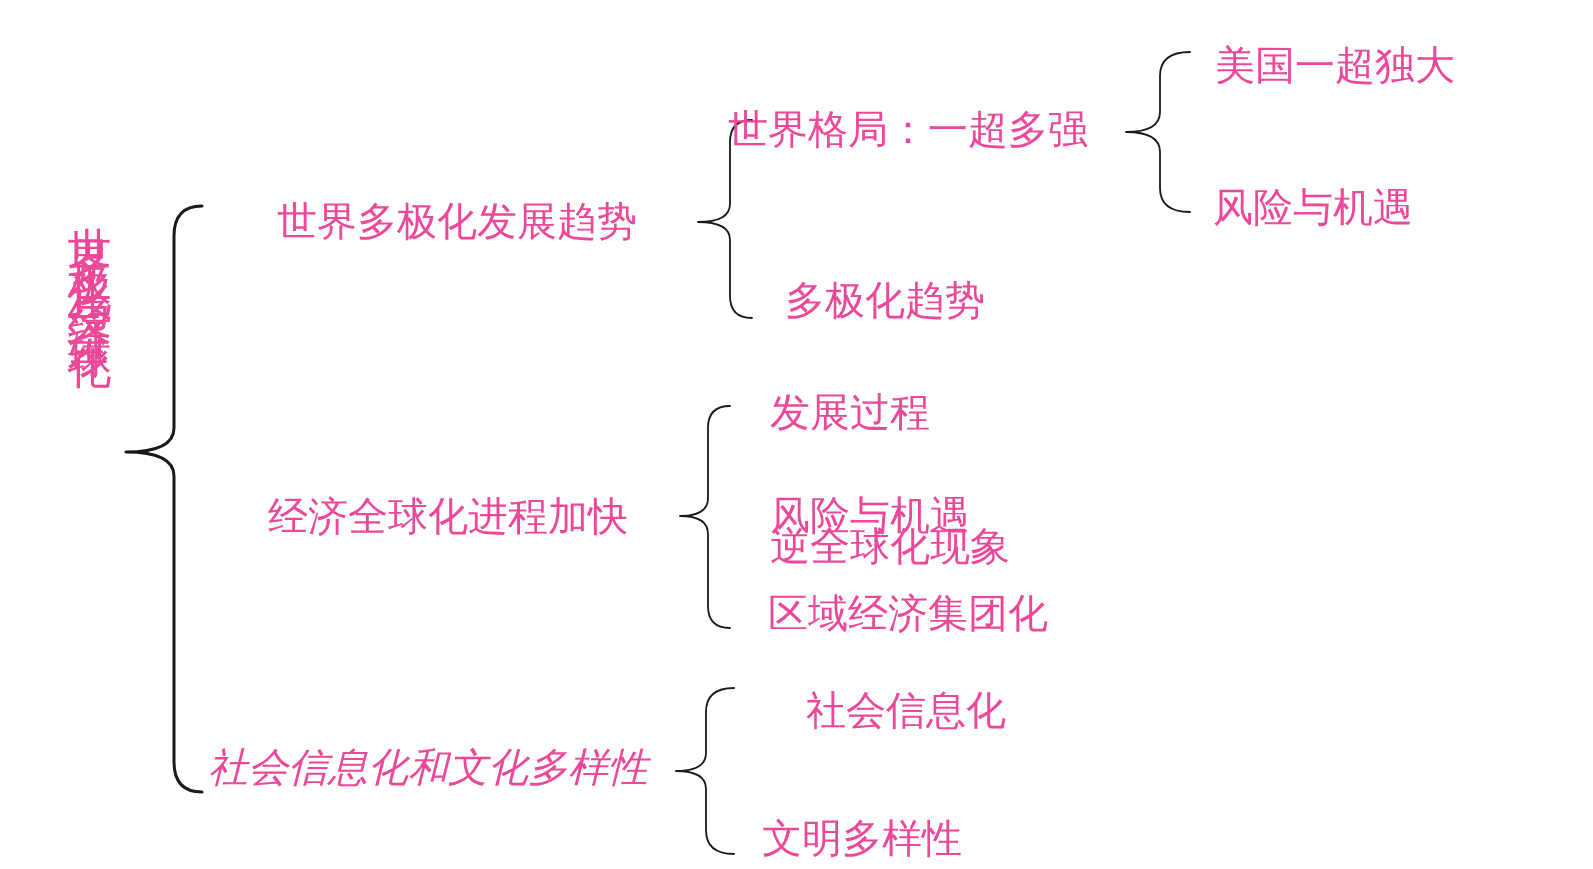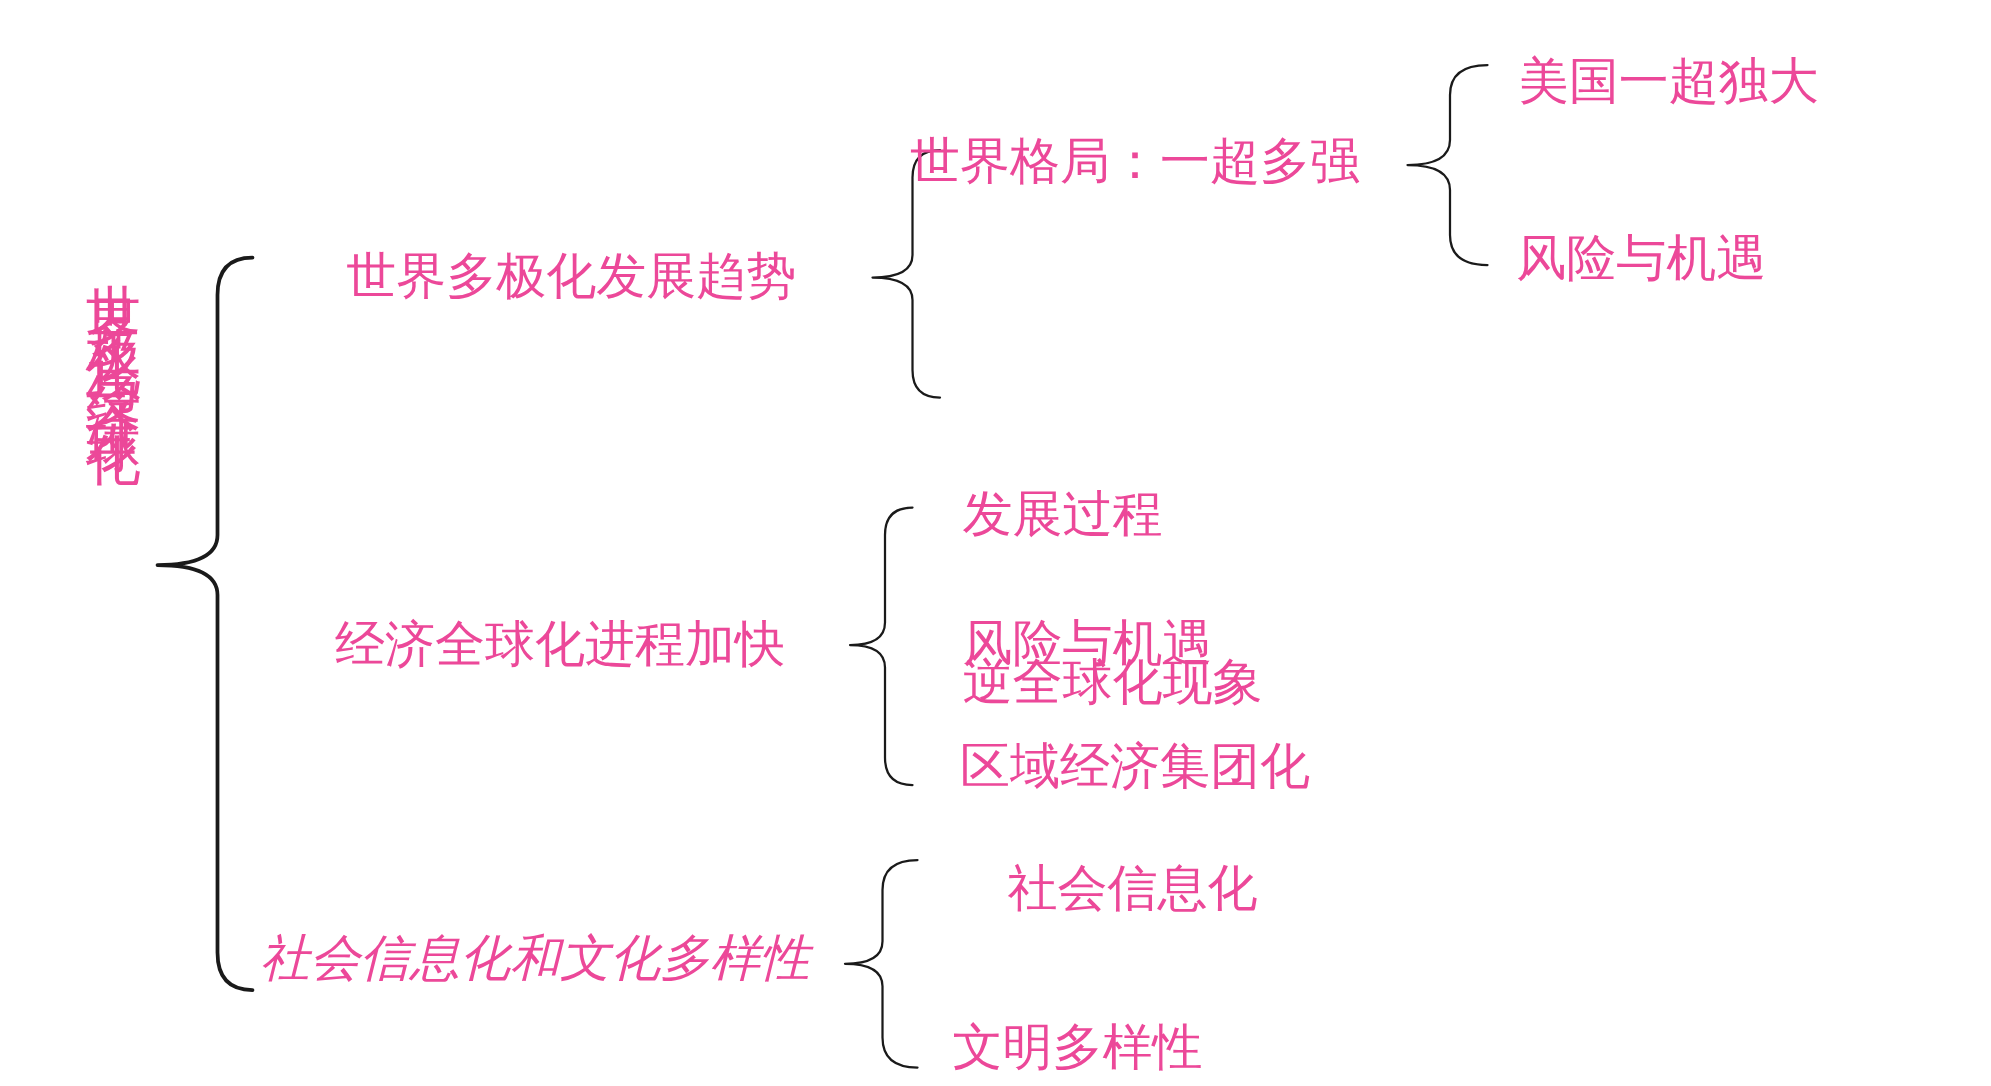--- a/index.html
+++ b/index.html
@@ -60,20 +60,21 @@
   <div class="node root-node" style="left:62px; top:192px;">世界多极化与经济全球化</div>
 
   <div class="node" style="left:277px; top:198px;">世界多极化发展趋势</div>
 
   <div class="node" style="left:728px; top:106px;">世界格局：一超多强</div>
 
   <div class="node" style="left:1215px; top:42px;">美国一超独大</div>
 
   <div class="node" style="left:1213px; top:184px;">风险与机遇</div>
 
+  <div class="node" style="left:785px; top:277px;">多极化趋势</div>
 
   <div class="node" style="left:268px; top:493px;">经济全球化进程加快</div>
 
   <div class="node" style="left:770px; top:389px;">发展过程</div>
 
   <div class="node" style="left:770px; top:456px;margin-top:36px;">风险与机遇</div>
 
   <div class="node" style="left:768px; top:590px;">区域经济集团化</div>
 
   <div class="node" style="left:770px; top:523px;">逆全球化现象</div>

